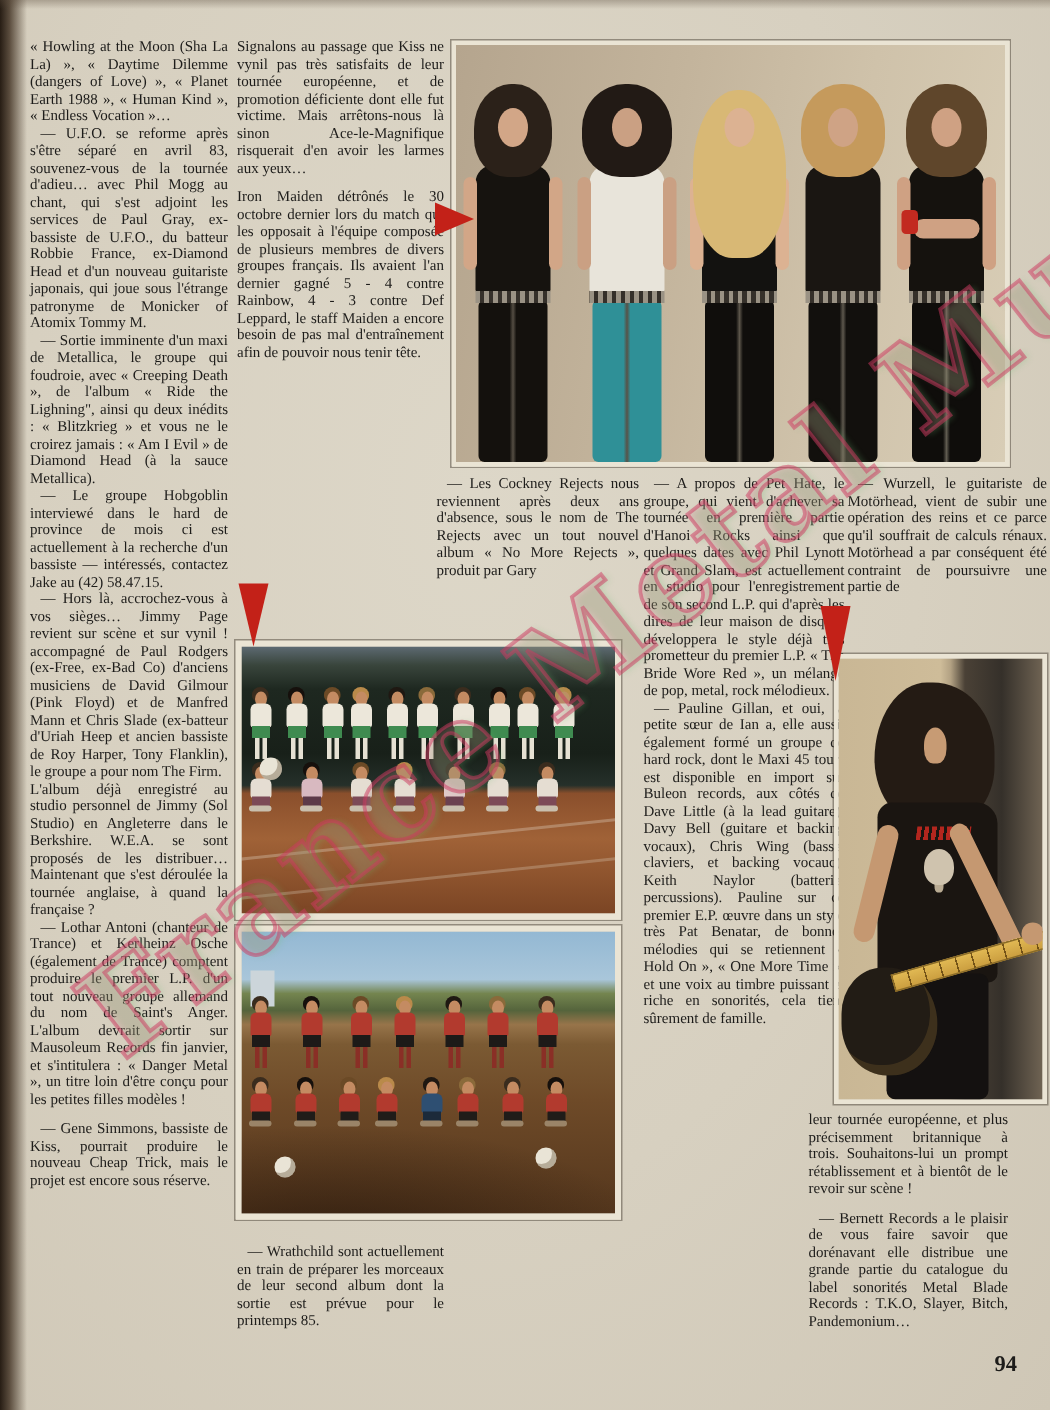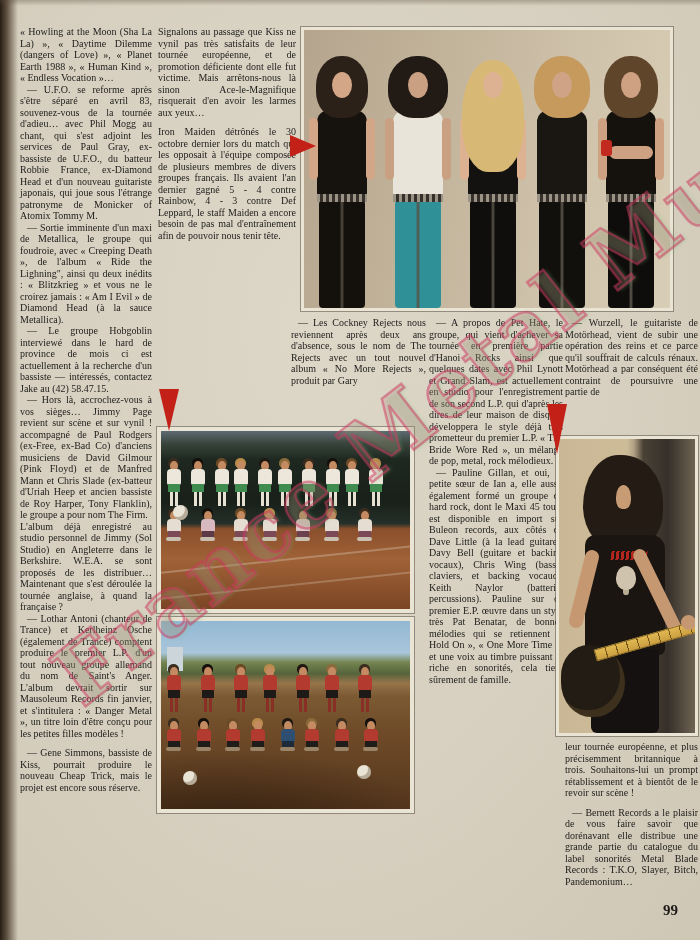--- a/index.html
+++ b/index.html
@@ -18,21 +18,21 @@
   .col p.dash{text-indent:7px;}
   .col p.gap{margin-top:8px;}
 
   .c1{left:20px;top:26px;width:132px;}
   .c2{left:158px;top:26px;width:138px;}
   .c3a{left:291px;top:317px;width:135px;}
   .c4{left:429px;top:317px;width:134px;}
   .c5a{left:565px;top:317px;width:133px;}
   .c2b{left:158px;top:829px;width:138px;}
   .c3b{left:292px;top:829px;width:135px;}
-  .c5b{left:565px;top:741px;width:133px;}
+  .c5b{left:539px;top:741px;width:133px;}
 
   .photo{position:absolute;border:4px solid #eae4d4;box-shadow:0 0 0 1px rgba(60,50,40,.45);
     overflow:hidden;}
   .photo *{position:absolute;}
 
   .band{left:301px;top:27px;width:366px;height:278px;border-width:3px;
     background:linear-gradient(100deg,#b5a58e 0%,#c3b49c 38%,#cfc2aa 68%,#d8cdb6 100%);}
   .soccer1{left:157px;top:427px;width:249px;height:178px;
     background:linear-gradient(180deg,#5d6a72 0%,#39453c 7%,#1e2820 16%,#182019 40%,#25302a 52%,#8a4f2c 55%,#a06237 72%,#7b4524 100%);}
   .soccer2{left:157px;top:617px;width:249px;height:188px;
@@ -354,20 +354,23 @@
     <div class="g-logo"></div>
     <div class="g-skull"></div>
     <div class="g-arm-l"></div>
     <div class="g-arm-r"></div>
     <div class="g-legs"></div>
     <div class="g-gbody"></div>
     <div class="g-neck"></div>
     <div class="g-hand"></div>
   </div>
 
+  <div class="col c2b">
+    <p class="dash">— Wrathchild sont actuellement en train de préparer les morceaux de leur second album dont la sortie est prévue pour le printemps 85.</p>
+  </div>
   <div class="col c5b">
     <p>leur tournée européenne, et plus précisemment britannique à trois. Souhaitons-lui un prompt rétablissement et à bientôt de le revoir sur scène !</p>
     <p class="dash gap">— Bernett Records a le plaisir de vous faire savoir que dorénavant elle distribue une grande partie du catalogue du label sonorités Metal Blade Records : T.K.O, Slayer, Bitch, Pandemonium…</p>
   </div>
 
   <div class="watermark">France Metal Museum</div>
-  <div class="pagenum">99</div>
+  <div class="pagenum">94</div>
 </div>
 
 </body></html>

